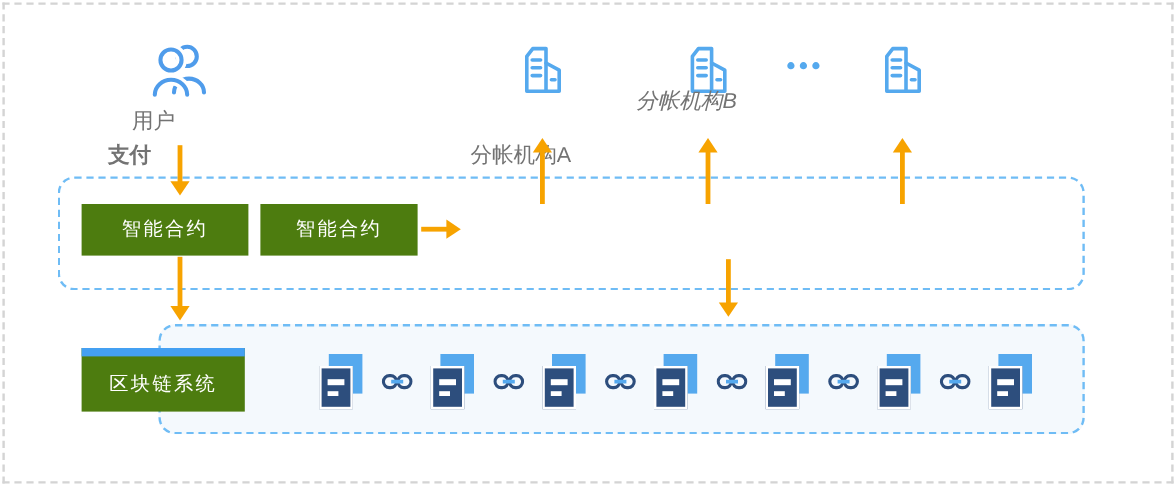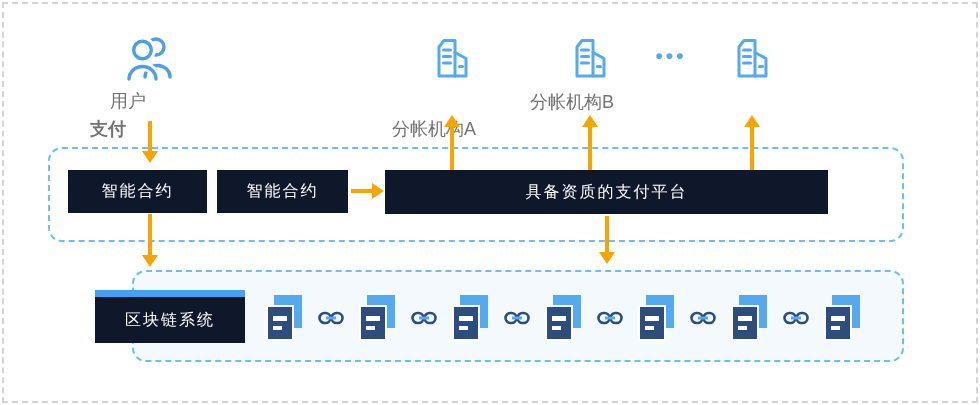--- a/index.html
+++ b/index.html
@@ -10,21 +10,21 @@
   .outer-frame {
     position:absolute; left:2px; top:2px; right:2px; bottom:2px;
     border:2px dashed #d4d4d4;
   }
   .label { position:absolute; color:#737373; font-size:18px; }
   .dashed-panel {
     position:absolute; border:2px dashed #6fbcf5; border-radius:14px;
     background:transparent;
   }
   .navy-box {
-    position:absolute; background:#0f172a; color:#fff; font-size:16px;
+    position:absolute; background:#4d7c0f; color:#fff; font-size:16px;
     letter-spacing:2px; display:flex; align-items:center; justify-content:center;
   }
   
   .varrow { position:absolute; width:16px; z-index:5; }
   .varrow .shaft { position:absolute; left:6px; width:4px; background:#f7a300; }
   .varrow.dn .shaft { top:0; bottom:10px; }
   .varrow.dn .head { position:absolute; bottom:0; left:0; width:0; height:0;
       border-left:8px solid transparent; border-right:8px solid transparent;
       border-top:12px solid #f7a300; }
   .varrow.up .shaft { bottom:0; top:10px; }
@@ -36,22 +36,22 @@
   .harrow .head { position:absolute; right:0; top:0; width:0; height:0;
       border-top:8px solid transparent; border-bottom:8px solid transparent;
       border-left:12px solid #f7a300; }
   
   .user-icon { position:absolute; left:126px; top:34px; }
   .ellipsis { position:absolute; left:646px; top:44px; width:50px; text-align:center;
       color:#55a9ee; font-size:21px; font-weight:bold; letter-spacing:3px; }
   .building { position:absolute; top:34px; }
   
   .bottom-panel { background:#f4f9fd; }
-  .chain-title { left:68px; top:290px; width:150px; height:53px; z-index:4;
-      flex-direction:column; padding:0;margin-left:27px; }
+  .chain-title { left:68px; top:290px; width:136px; height:53px; z-index:4;
+      flex-direction:column; padding:0; }
   .chain-title .strip { width:100%; height:7px; background:#44a0f2; flex:0 0 auto; }
   .chain-title .body { flex:1 1 auto; display:flex; align-items:center; justify-content:center; width:100%; }
   .chain-row { position:absolute; left:266px; top:294px; width:594px; height:48px;
       display:flex; align-items:center; justify-content:space-between; z-index:3; }
   .block { position:relative; width:36px; height:46px; flex:0 0 auto; }
   .block .back { position:absolute; right:0; top:0; width:28px; height:33px; background:#55a9ee; }
   .block .front { position:absolute; left:0; bottom:0; width:24px; height:32px;
       background:#2d4e7d; border:2px solid #ffffff; }
   .block .bar1 { position:absolute; left:5px; top:9px; width:14px; height:5px; background:#fff; }
   .block .bar2 { position:absolute; left:5px; top:19px; width:9px; height:4px; background:#fff; }
@@ -106,32 +106,29 @@
         <path d="M10 42 V13 L15 6.5 H26 V42 Z"></path>
         <path d="M26 18.5 L37 24.5 V42 H26"></path>
         <path d="M14.5 16 H21.5 M14.5 22.5 H21.5 M14.5 29 H21.5"></path>
         <path d="M30.5 32.5 H33.5"></path>
       </g>
     </svg>
   </div>
   <div class="ellipsis">•••</div>
 
   <div class="label" style="left:392px; top:88px; width:120px;margin-top:29px;">分帐机构A</div>
-  <div class="label" style="left:530px; top:90px; width:120px;">分帐机构B</div>
+  <div class="label" style="left:530px; top:72px; width:120px;font-style:italic;">分帐机构B</div>
 
   <div class="dashed-panel" style="left:48px; top:147px; width:852px; height:91px;"></div>
 
   <div class="navy-box" style="left:68px; top:170px; width:139px; height:43px;">
     <span>智能合约</span>
   </div>
   <div class="navy-box" style="left:217px; top:170px; width:131px; height:43px;">
     <span>智能合约</span>
-  </div>
-  <div class="navy-box" style="left:385px; top:170px; width:443px; height:44px;">
-    <span>具备资质的支付平台</span>
   </div>
 
   <div class="varrow dn" style="left:142px; top:121px; height:42px;">
     <div class="shaft"></div>
       <div class="head"></div>
   </div>
   <div class="harrow" style="left:351px; top:183px; width:33px;">
     <div class="shaft"></div>
       <div class="head"></div>
   </div>

